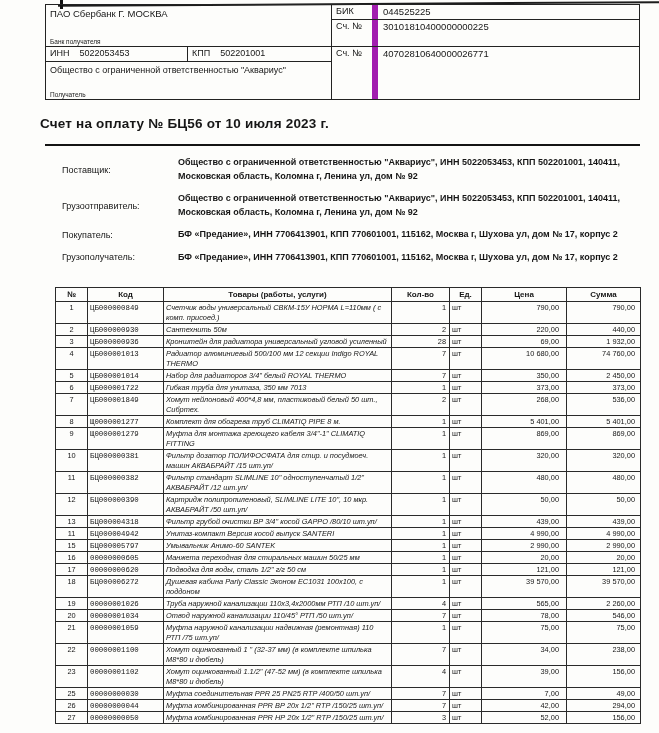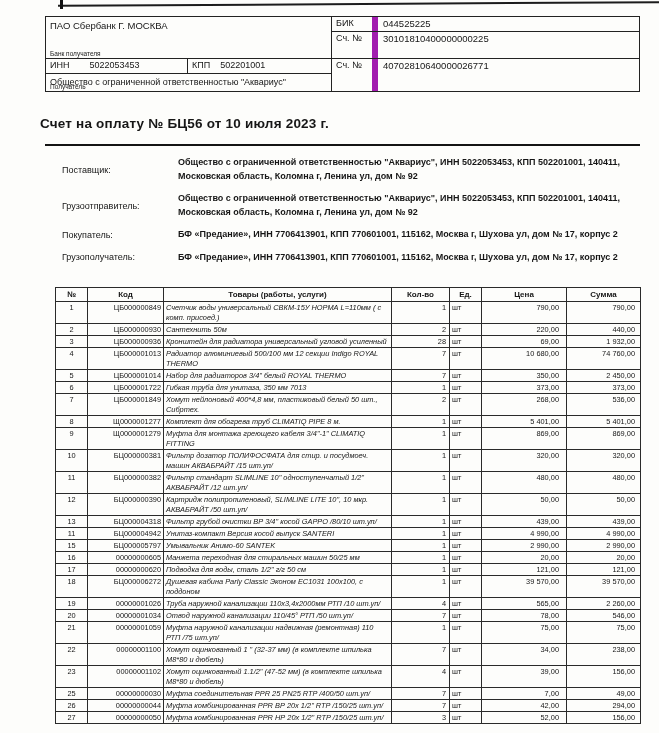--- a/index.html
+++ b/index.html
@@ -8,32 +8,32 @@
     background:#fdfdfb;
     font-family:"Liberation Sans", sans-serif;
     color:#161616;
     -webkit-font-smoothing:antialiased;
   }
   .scan-line{position:absolute;top:3px;left:58px;width:604px;height:2.4px;background:#1c1c1c;transform:rotate(-0.35deg);}
   .scan-dot{position:absolute;top:0;left:60px;width:3px;height:9px;background:#111;}
 
   
   .bank-table{
-    position:absolute;left:45px;top:16px;width:595px;height:76px;
+    position:absolute;left:45px;top:4px;width:595px;height:96px;
     display:flex;border:1.4px solid #222;box-sizing:border-box;
     font-size:9px;
   }
   .bank-table *{box-sizing:border-box;}
   .bt-left{width:285px;display:flex;flex-direction:column;}
   .bt-right{flex:1;display:flex;flex-direction:column;border-left:1.4px solid #222;}
   .bt-bank{height:42px;border-bottom:1px solid #222;position:relative;padding:3px 4px;}
   .bt-bank-name{font-size:9.5px;}
   .mini-label{position:absolute;left:4px;bottom:1px;font-size:6.5px;color:#222;}
   .bt-innkpp{height:15px;border-bottom:1px solid #222;display:flex;}
-  .bt-inn{width:142px;border-right:1px solid #222;padding:1px 4px;display:flex;gap:20px;}
+  .bt-inn{width:142px;border-right:1px solid #222;padding:1px 4px;display:flex;gap:10px;}
   .bt-kpp{flex:1;padding:1px 4px;display:flex;gap:10px;}
   .bt-recipient{flex:1;position:relative;padding:3px 4px;}
   .bt-row{display:flex;}
   .bt-row-bik{height:15px;border-bottom:1px solid #222;}
   .bt-row-corr{height:27px;border-bottom:1px solid #222;}
   .bt-row-acct{flex:1;}
   .bt-lbl{width:46px;border-right:6px solid #a21caf;padding:1px 4px;}
   .bt-val{flex:1;padding:1px 5px;font-size:9.5px;}
 
   
@@ -44,21 +44,21 @@
   .parties{position:absolute;left:62px;top:156px;width:590px;display:flex;flex-direction:column;}
   .party{display:flex;align-items:center;margin-bottom:9px;}
   .party-label{width:116px;font-size:9px;flex-shrink:0;}
   .party-value{flex:1;font-size:9px;font-weight:bold;line-height:1.5;padding-right:2px;}
 
   
   .items{position:absolute;left:55px;top:287px;width:585px;border-collapse:collapse;table-layout:fixed;font-size:7.4px;line-height:10px;}
   .items th,.items td{border:1px solid #2a2a2a;padding:0.5px 2px;vertical-align:top;overflow:hidden;}
   .items th{font-size:8px;font-weight:bold;text-align:center;padding:1.5px 1px;line-height:10px;}
   .c-num{text-align:center;}
-  .c-code{text-align:right;white-space:nowrap;}
+  .c-code{text-align:left;white-space:nowrap;font-family:Liberation Mono, monospace;}
   .c-name{text-align:left;font-style:italic;}
   .c-qty{text-align:right;padding-right:3px !important;white-space:nowrap;}
   .c-unit{text-align:left;white-space:nowrap;}
   .c-price{text-align:right;padding-right:7px !important;white-space:nowrap;}
   .c-sum{text-align:right;padding-right:5px !important;white-space:nowrap;}
 </style>
 </head>
 <body>
 
 <div class="scan-line"></div>

